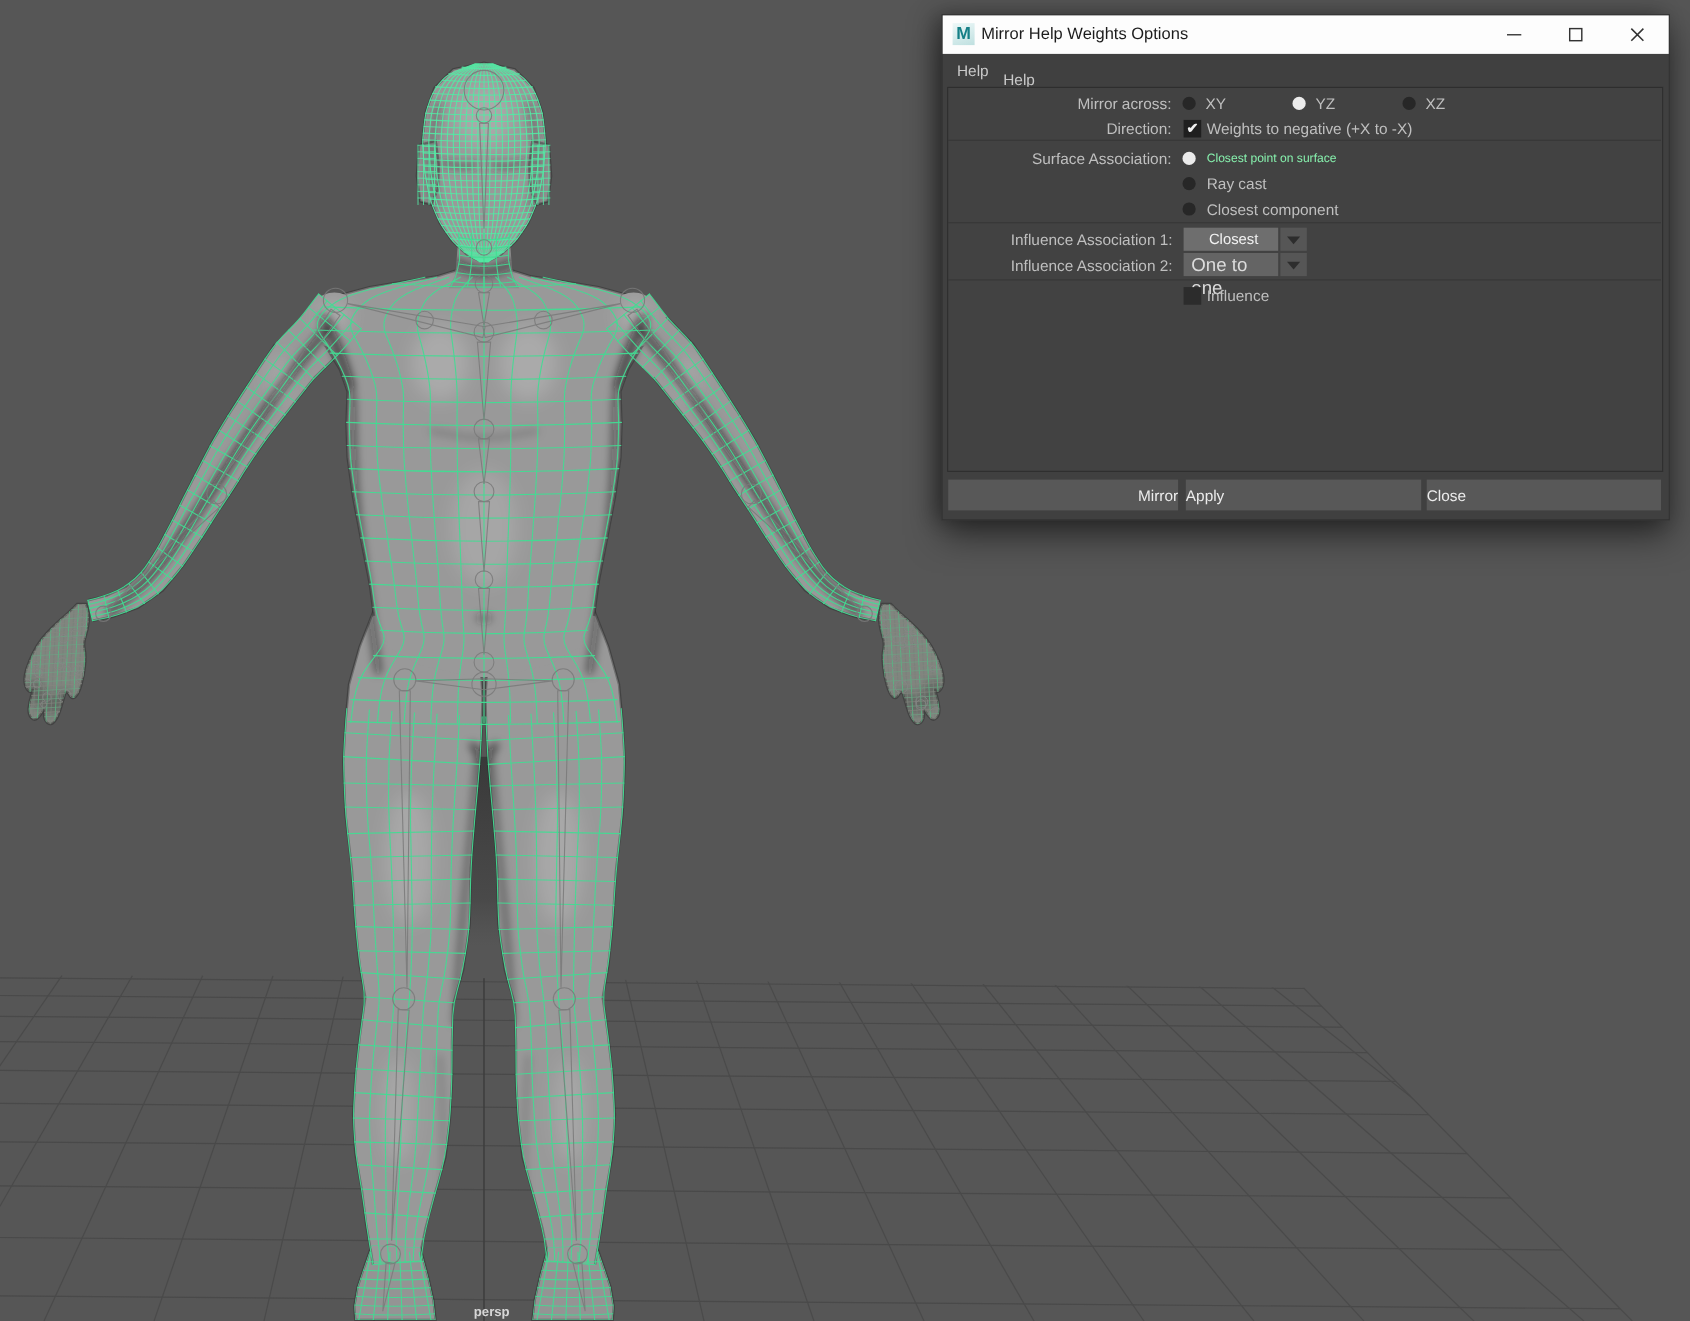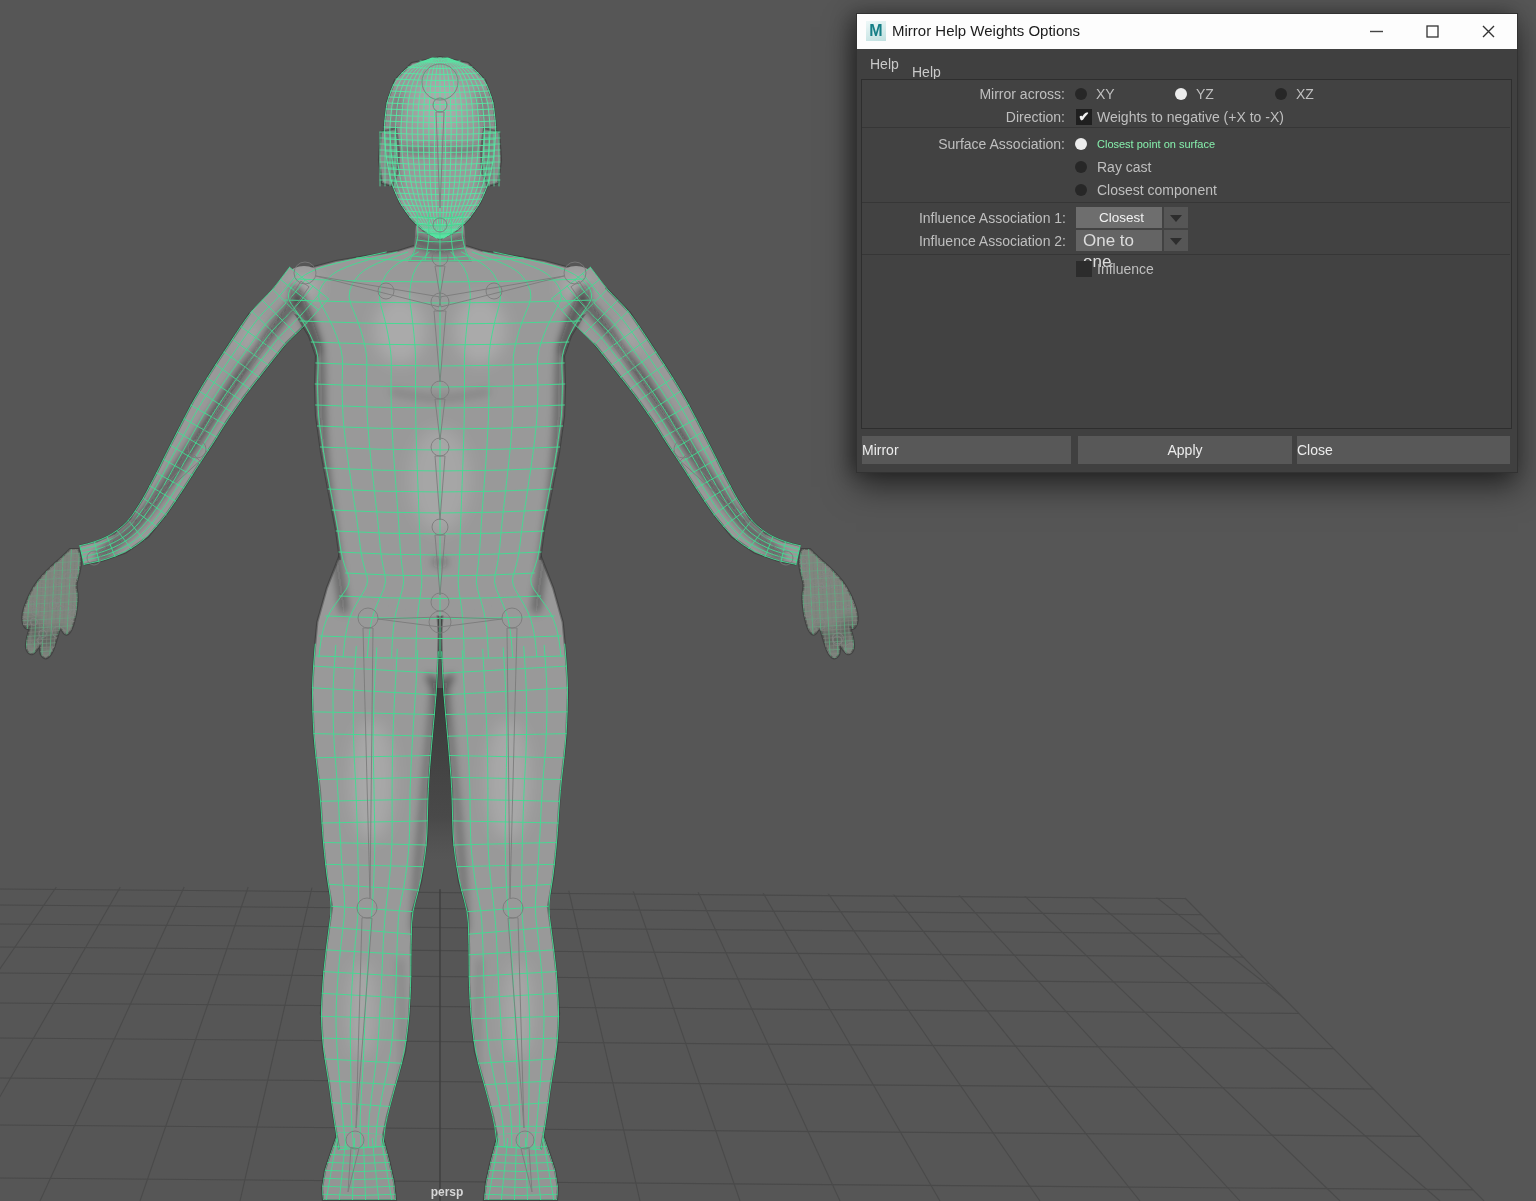--- a/index.html
+++ b/index.html
@@ -717,14 +717,14 @@
 <div style="position:absolute;left:1076px;top:207px;width:86px;height:21px;background:#6e6e6e;color:#f2f2f2;font-size:13.5px;line-height:21px;padding-left:23px;box-sizing:border-box">Closest joint</div>
 <div style="position:absolute;left:1164px;top:207px;width:24px;height:21px;background:#565656"></div>
 <div style="position:absolute;left:1170px;top:215px;width:0;height:0;border-left:6px solid transparent;border-right:6px solid transparent;border-top:7px solid #2d2d2d"></div>
 <div style="position:absolute;right:470px;top:231px;height:20px;line-height:20px;color:#bfbfbf;font-size:14px;white-space:nowrap">Influence Association 2:</div>
 <div style="position:absolute;left:1076px;top:230px;width:86px;height:21px;background:#646464;color:#dcdcdc;font-size:17px;line-height:21px;padding-left:7px;box-sizing:border-box">One to one</div>
 <div style="position:absolute;left:1164px;top:230px;width:24px;height:21px;background:#565656"></div>
 <div style="position:absolute;left:1170px;top:238px;width:0;height:0;border-left:6px solid transparent;border-right:6px solid transparent;border-top:7px solid #2d2d2d"></div>
 <div style="position:absolute;left:862px;top:254px;width:648px;height:1px;background:#363636"></div>
 <div style="position:absolute;left:1076px;top:261px;width:16px;height:16px;background:#2c2c2c"></div>
 <div style="position:absolute;left:1097px;top:259px;height:20px;line-height:20px;color:#bfbfbf;font-size:14px;white-space:nowrap">Influence</div>
-<div style="position:absolute;left:862px;top:436px;width:209px;height:28px;background:#585858;color:#ececec;font-size:14px;line-height:28px;text-align:left">Mirror</div>
-<div style="position:absolute;left:1078px;top:436px;width:214px;height:28px;background:#585858;color:#ececec;font-size:14px;line-height:28px;text-align:center">Apply</div>
+<div style="position:absolute;left:862px;top:436px;width:209px;height:28px;background:#585858;color:#ececec;font-size:14px;line-height:28px;text-align:right">Mirror</div>
+<div style="position:absolute;left:1078px;top:436px;width:214px;height:28px;background:#585858;color:#ececec;font-size:14px;line-height:28px;">Apply</div>
 <div style="position:absolute;left:1297px;top:436px;width:213px;height:28px;background:#585858;color:#ececec;font-size:14px;line-height:28px;text-align:left">Close</div>
 </body></html>

